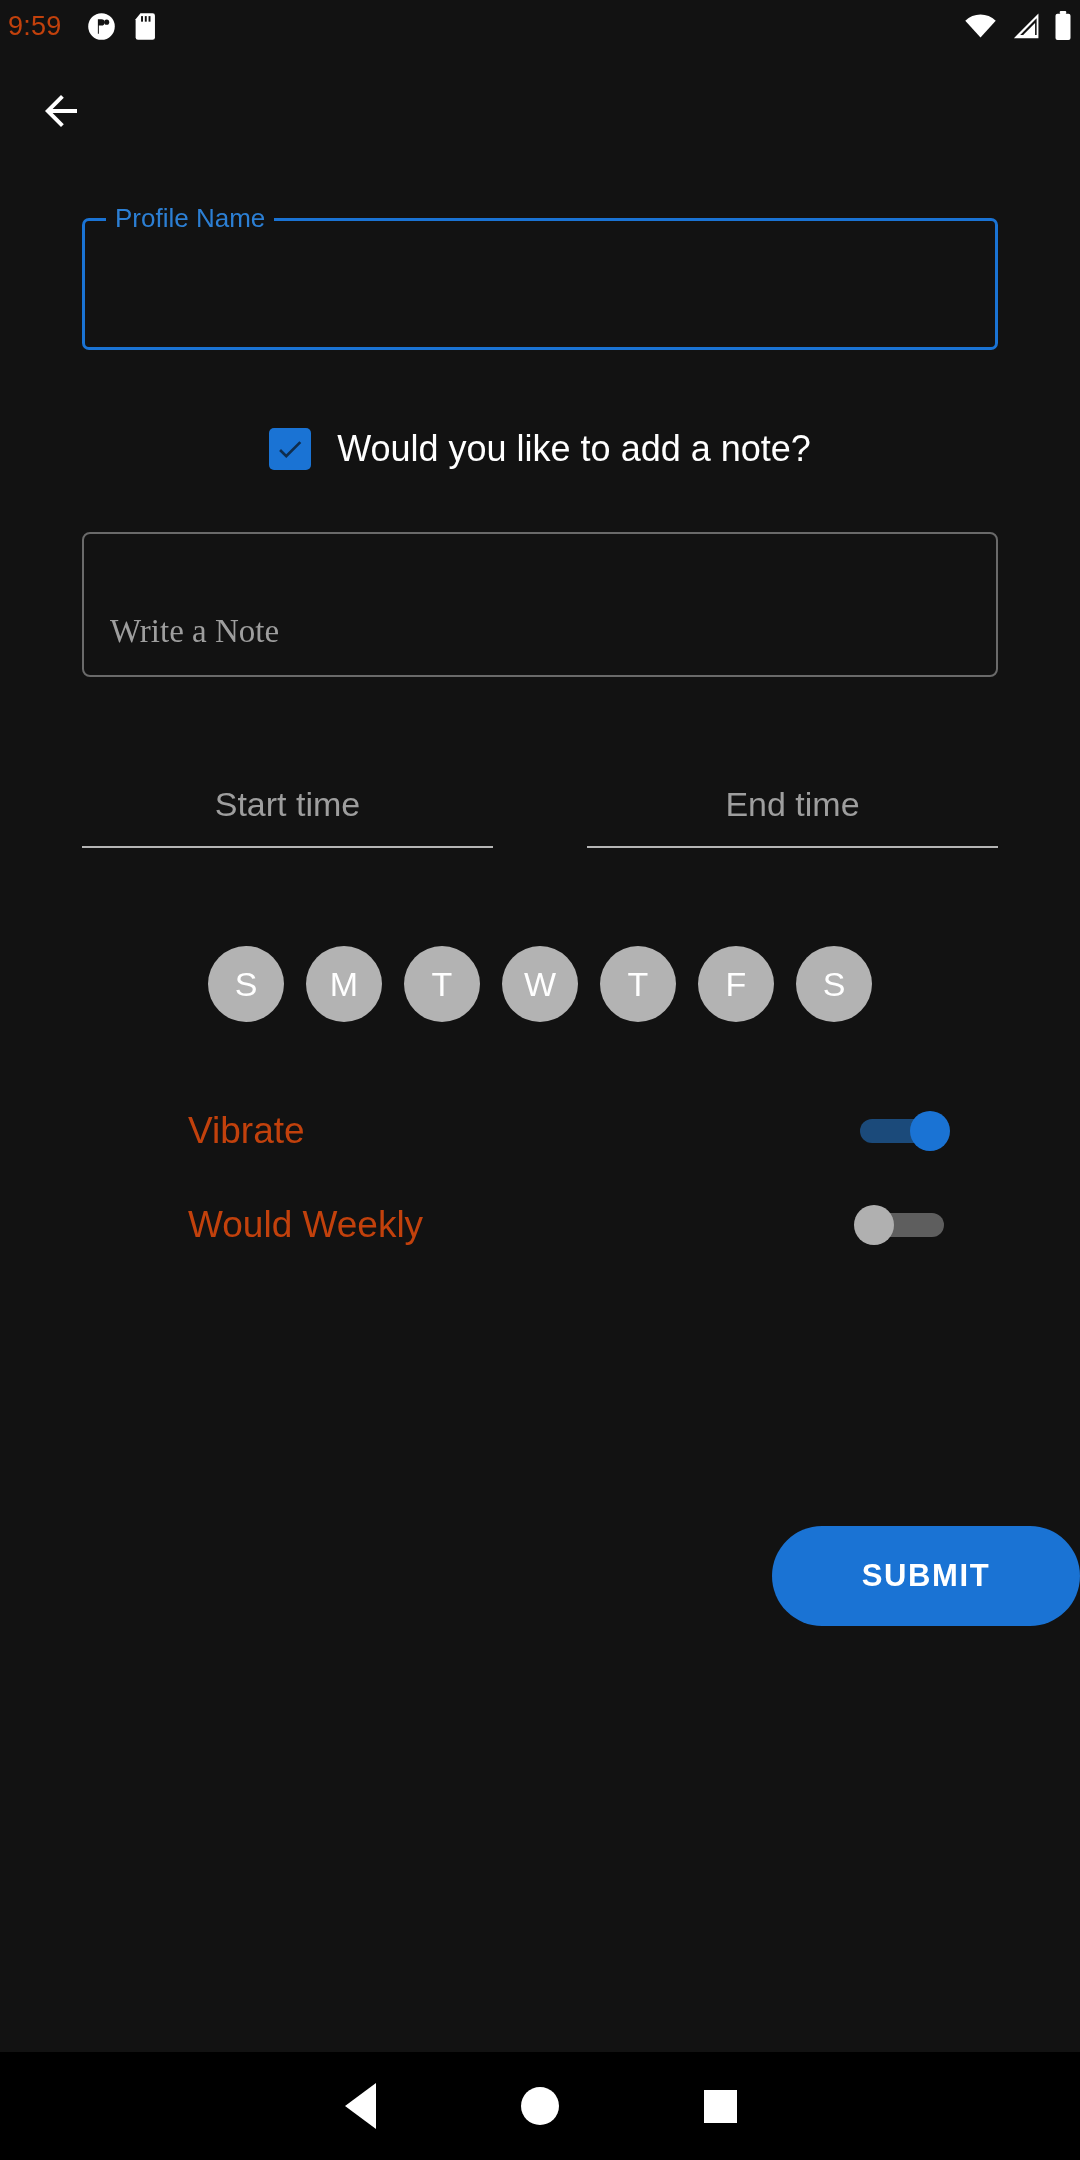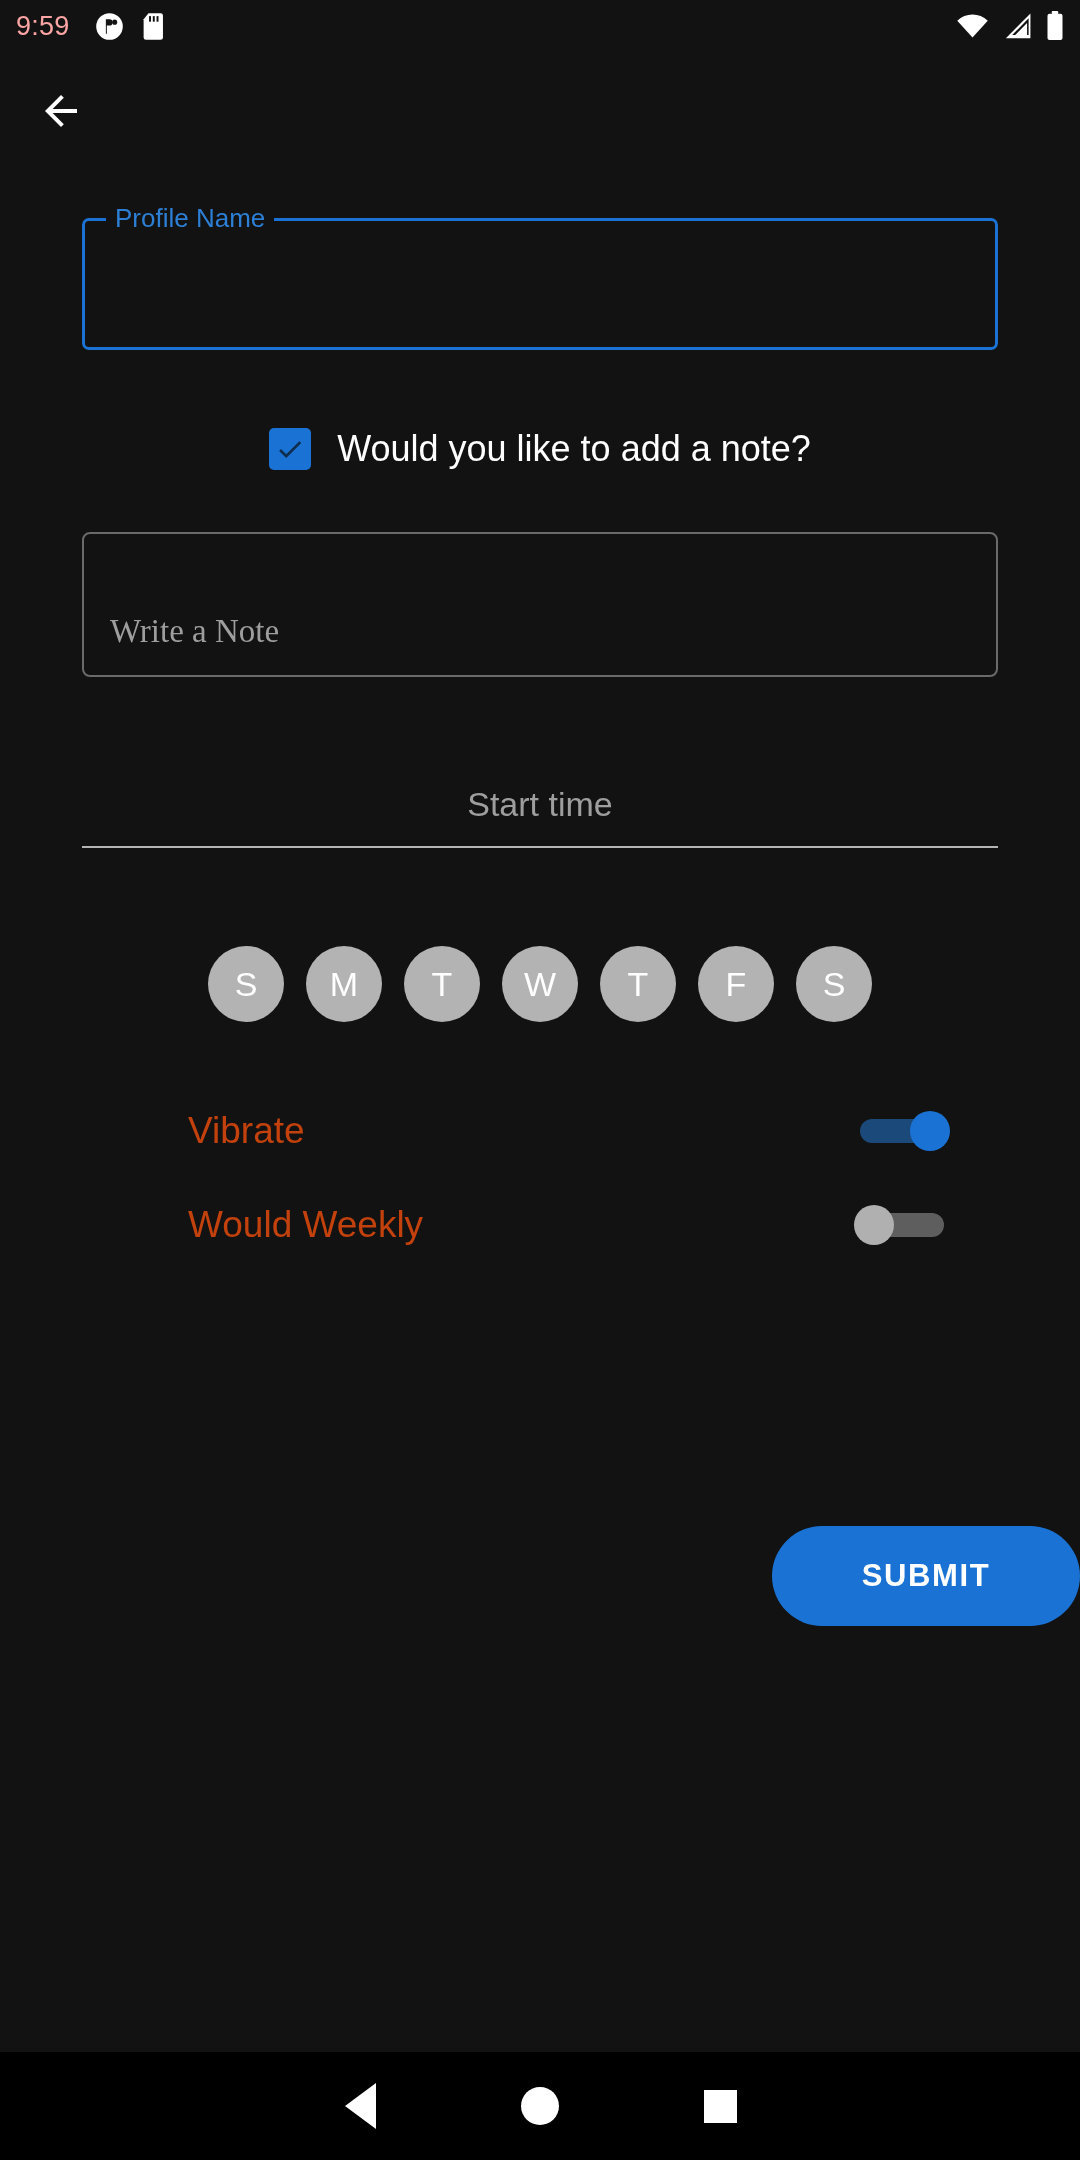--- a/index.html
+++ b/index.html
@@ -8,21 +8,21 @@
     background:#000;
     font-family:"Liberation Sans", sans-serif;
     overflow:hidden;
   }
   #screen { position:relative; width:1080px; height:2160px; background:#121212; }
 
   
   .statusbar {
     position:absolute; top:0; left:0; width:1080px; height:52px;
     background:#121212; display:flex; align-items:center;
-    padding:0 16px; color:#fca5a5;
+    padding:0 8px; color:#c2410c;
   }
   .status-clock { font-size:27px; letter-spacing:.2px; }
   .status-left-icons { display:flex; align-items:center; gap:17px; margin-left:26px; }
   .status-right { margin-left:auto; display:flex; align-items:center; gap:13px; }
   .ic { display:block; }
 
   
   .appbar { position:absolute; top:52px; left:0; width:1080px; height:110px; }
   .back-btn {
     position:absolute; left:22px; top:20px; width:78px; height:78px;
@@ -196,20 +196,23 @@
 
     <div class="note-wrap">
       <div class="note-box"></div>
       <input class="note-input" type="text" placeholder="Write a Note" style="">
     </div>
 
     <div class="time-row">
       <div class="time-field">
         <input class="time-input" type="text" placeholder="Start time" style="">
       </div>
+      <div class="time-field">
+        <input class="time-input" type="text" placeholder="End time" style="">
+      </div>
     </div>
 
     <div class="days-row">
       <span class="day">S</span>
       <span class="day">M</span>
       <span class="day">T</span>
       <span class="day">W</span>
       <span class="day">T</span>
       <span class="day">F</span>
       <span class="day">S</span>

